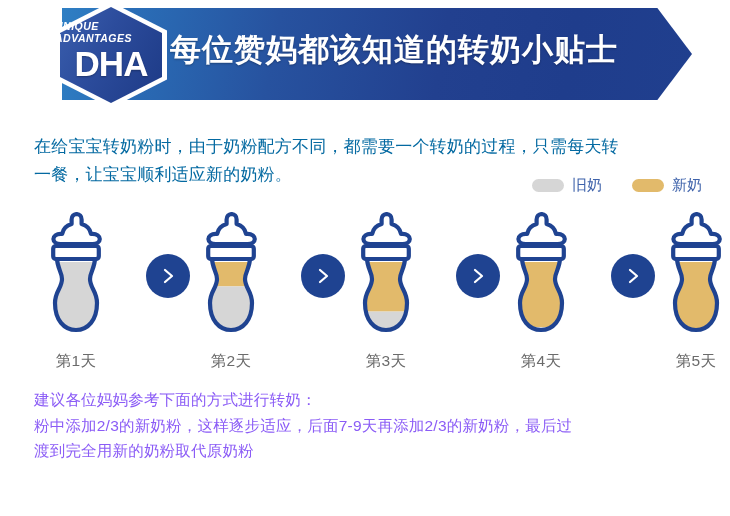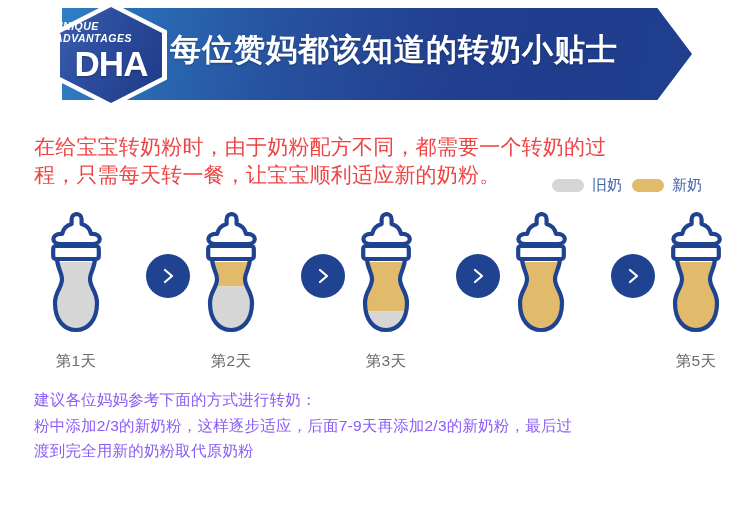--- a/index.html
+++ b/index.html
@@ -82,33 +82,33 @@
     font-weight: bold;
     letter-spacing: -1px;
     text-shadow: 0 1px 2px rgba(0,0,0,0.3);
   }
 
   
   #intro {
     position: absolute;
     left: 34px; top: 133px;
     width: 600px;
-    font-size: 21px;
+    font-size: 17px;
     line-height: 28px;
-    color: #ef4444;
+    color: #0369a1;
     letter-spacing: 0.2px;
   }
 
   
   #legend {
     position: absolute;
     right: 28px; top: 176px;
     display: flex;
     align-items: center;
-    gap: 10px;
+    gap: 30px;
   }
   .legend-item {
     display: flex;
     align-items: center;
     gap: 8px;
   }
   .legend-swatch {
     width: 32px; height: 13px;
     border-radius: 7px;
   }
@@ -251,20 +251,21 @@
           </clipPath>
         </defs>
         <g clip-path="url(#clip3)">
           <rect x="0" y="54" width="92" height="65.12" fill="#e2ba6b"></rect>
           <rect x="0" y="119.12" width="92" height="8.879999999999999" fill="#d6d6d6"></rect>
         </g>
         <path d="M27 50 h38 c0 10 -5 14 -5 21 c0 9 7 12 7 24 c0 17 -9 27 -21 27 c-12 0 -21 -10 -21 -27 c0 -12 7 -15 7 -24 c0 -7 -5 -11 -5 -21 Z" fill="none" stroke="#1f4391" stroke-width="4.2" stroke-linejoin="round"></path>
         <path d="M26 38 h40 c1.6 0 2.8 1.2 2.8 2.8 v7.4 c0 1.6 -1.2 2.8 -2.8 2.8 h-40 c-1.6 0 -2.8 -1.2 -2.8 -2.8 v-7.4 c0 -1.6 1.2 -2.8 2.8 -2.8 Z" fill="#ffffff" stroke="#1f4391" stroke-width="4.2" stroke-linejoin="round"></path>
         <path d="M46 6 c3.6 0 5.6 2.2 5.6 5.4 V16 c5.4 1.6 8.6 5.2 9.4 9.8 h1.6 c4.2 0 7.2 2.4 7.2 5.2 c0 2.8 -3 5.0 -7.2 5.0 h-32.0 c-4.2 0 -7.2 -2.2 -7.2 -5.0 c0 -2.8 3 -5.2 7.2 -5.2 h1.6 c0.8 -4.6 4.0 -8.2 9.4 -9.8 V11.4 c0 -3.2 2.0 -5.4 5.6 -5.4 Z" fill="#ffffff" stroke="#1f4391" stroke-width="4.2" stroke-linejoin="round"></path>
       </svg>
+      <div class="day-label">第4天</div>
     </div>
       <div class="bottle-cell" style="left: 620px;">
       <svg class="bottle-svg" width="92" height="140" viewBox="0 0 92 140">
         <defs>
           <clipPath id="clip4">
             <path d="M27 50 h38 c0 10 -5 14 -5 21 c0 9 7 12 7 24 c0 17 -9 27 -21 27 c-12 0 -21 -10 -21 -27 c0 -12 7 -15 7 -24 c0 -7 -5 -11 -5 -21 Z"></path>
           </clipPath>
         </defs>
         <g clip-path="url(#clip4)">
           <rect x="0" y="54" width="92" height="74" fill="#e2ba6b"></rect>

